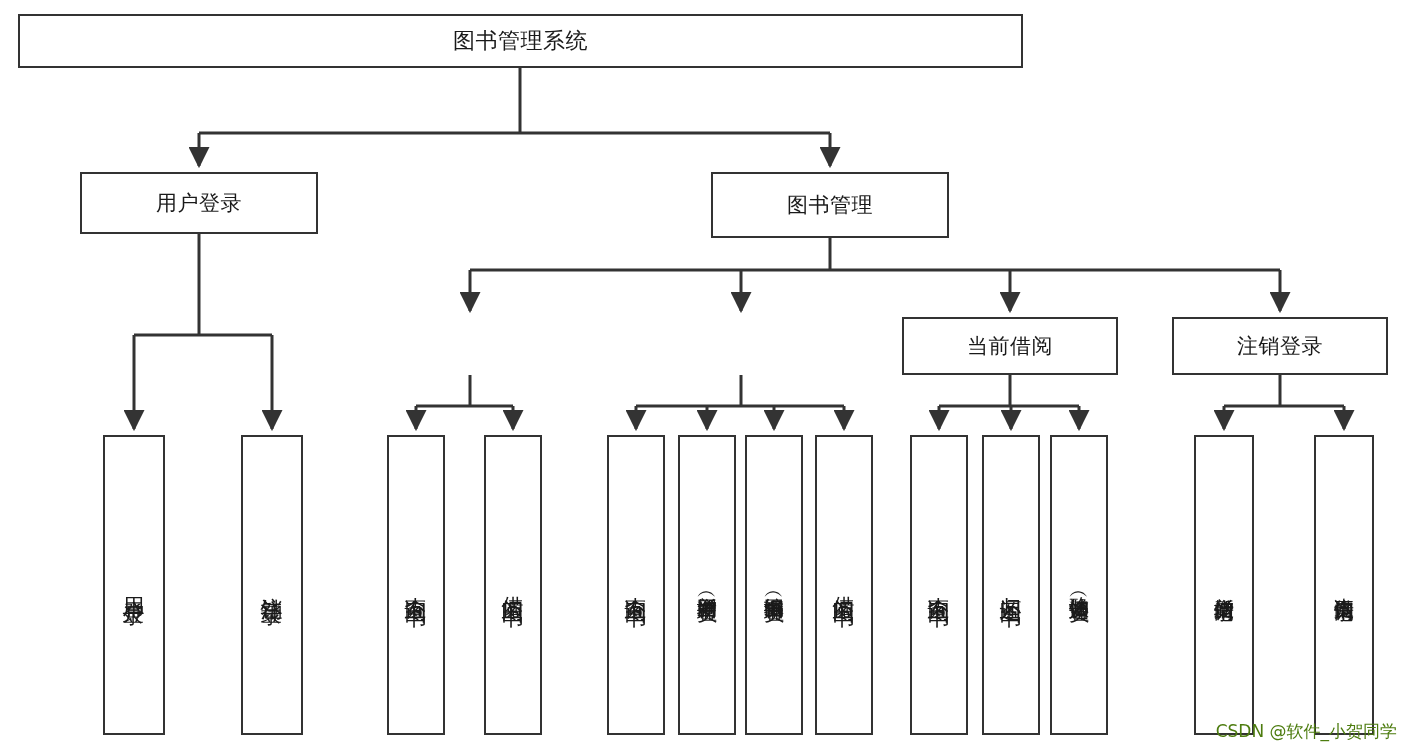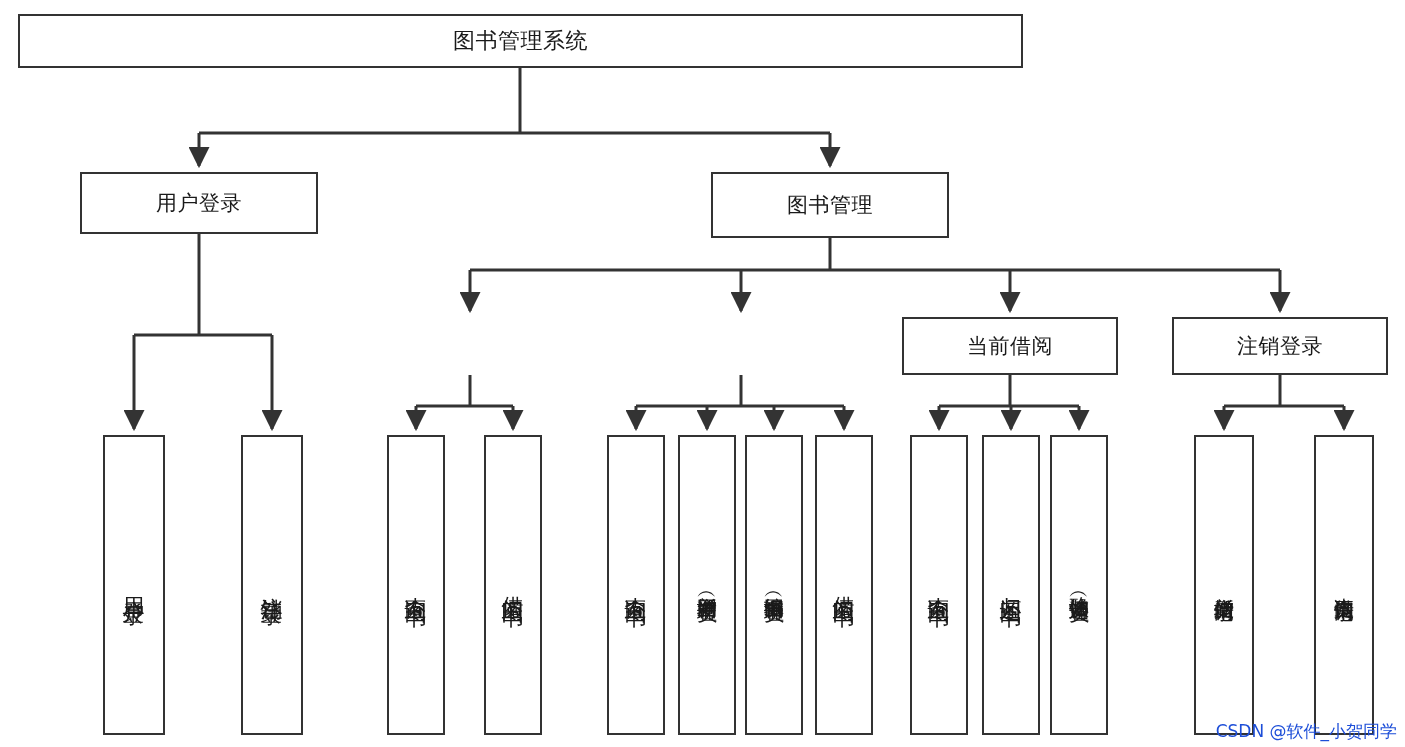--- a/index.html
+++ b/index.html
@@ -66,21 +66,21 @@
   }
   .node.vert.narrow .lbl {
     font-size: 20px;
     letter-spacing: 1px;
   }
   #watermark {
     position: absolute;
     right: 8px;
     bottom: 4px;
     font-size: 17px;
-    color: #1d4ed8;
+    color: #4d7c0f;
     z-index: 5;
     white-space: nowrap;
     font-family: "DejaVu Sans", "Liberation Sans", sans-serif;
   }
 </style>
 </head>
 <body>
 
 <div id="canvas">
 

